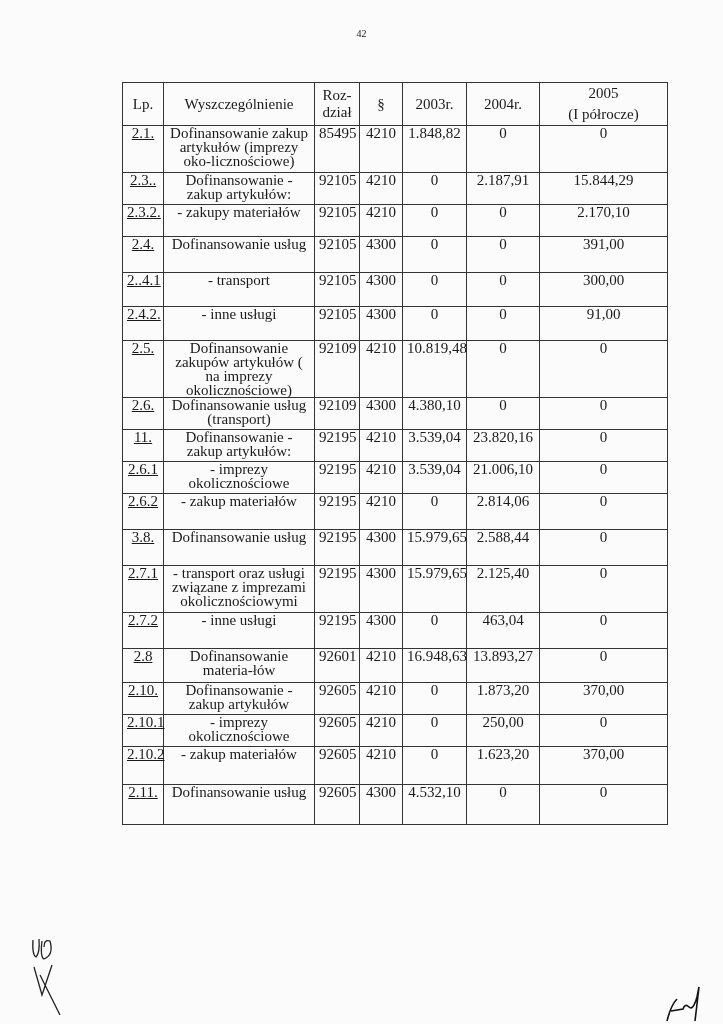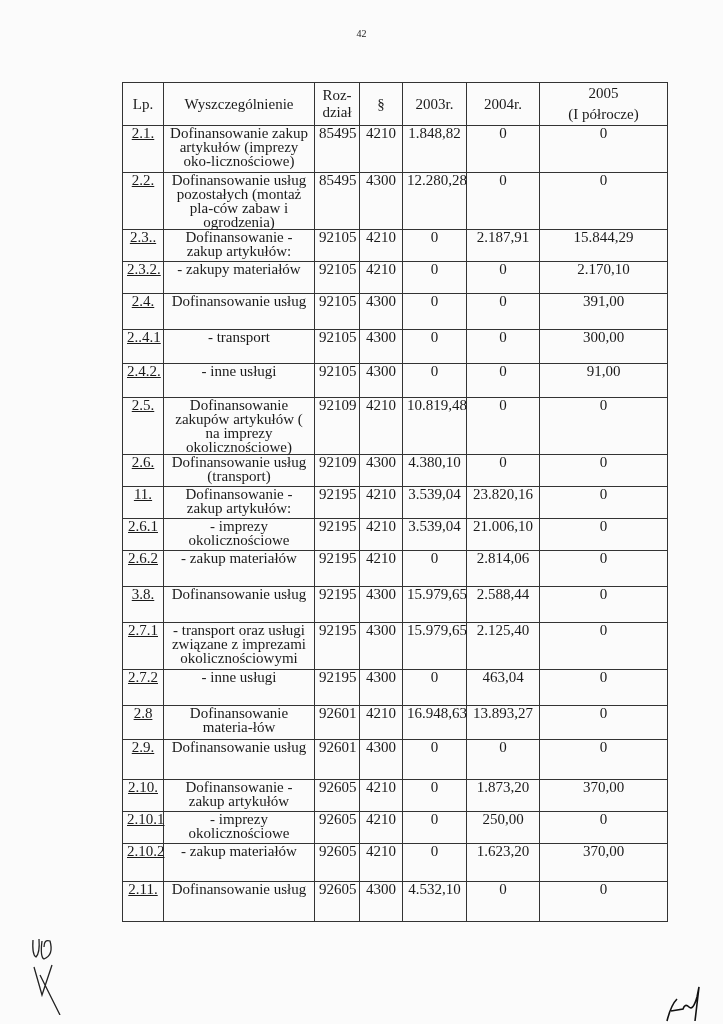--- a/index.html
+++ b/index.html
@@ -56,29 +56,20 @@
   <tbody id="tbody">
       <tr style="height: 47px;">
         <td class="lp">2.1.</td>
         <td class="desc">Dofinansowanie zakup artykułów (imprezy oko-licznościowe)</td>
         <td class="num">85495</td>
         <td class="num">4210</td>
         <td class="val">1.848,82</td>
         <td class="val">0</td>
         <td class="val">0</td>
       </tr>
-      <tr style="height: 47px;">
-        <td class="lp">2.2.</td>
-        <td class="desc">Dofinansowanie usług pozostałych (montaż pla-ców zabaw i ogrodzenia)</td>
-        <td class="num">85495</td>
-        <td class="num">4300</td>
-        <td class="val">12.280,28</td>
-        <td class="val">0</td>
-        <td class="val">0</td>
-      </tr>
       <tr style="height: 32px;">
         <td class="lp">2.3..</td>
         <td class="desc">Dofinansowanie - zakup artykułów:</td>
         <td class="num">92105</td>
         <td class="num">4210</td>
         <td class="val">0</td>
         <td class="val">2.187,91</td>
         <td class="val">15.844,29</td>
       </tr>
       <tr style="height: 32px;">
@@ -191,29 +182,20 @@
       </tr>
       <tr style="height: 34px;">
         <td class="lp">2.8</td>
         <td class="desc">Dofinansowanie materia-łów</td>
         <td class="num">92601</td>
         <td class="num">4210</td>
         <td class="val">16.948,63</td>
         <td class="val">13.893,27</td>
         <td class="val">0</td>
       </tr>
-      <tr style="height: 40px;">
-        <td class="lp">2.9.</td>
-        <td class="desc">Dofinansowanie usług</td>
-        <td class="num">92601</td>
-        <td class="num">4300</td>
-        <td class="val">0</td>
-        <td class="val">0</td>
-        <td class="val">0</td>
-      </tr>
       <tr style="height: 32px;">
         <td class="lp">2.10.</td>
         <td class="desc">Dofinansowanie - zakup artykułów</td>
         <td class="num">92605</td>
         <td class="num">4210</td>
         <td class="val">0</td>
         <td class="val">1.873,20</td>
         <td class="val">370,00</td>
       </tr>
       <tr style="height: 32px;">

